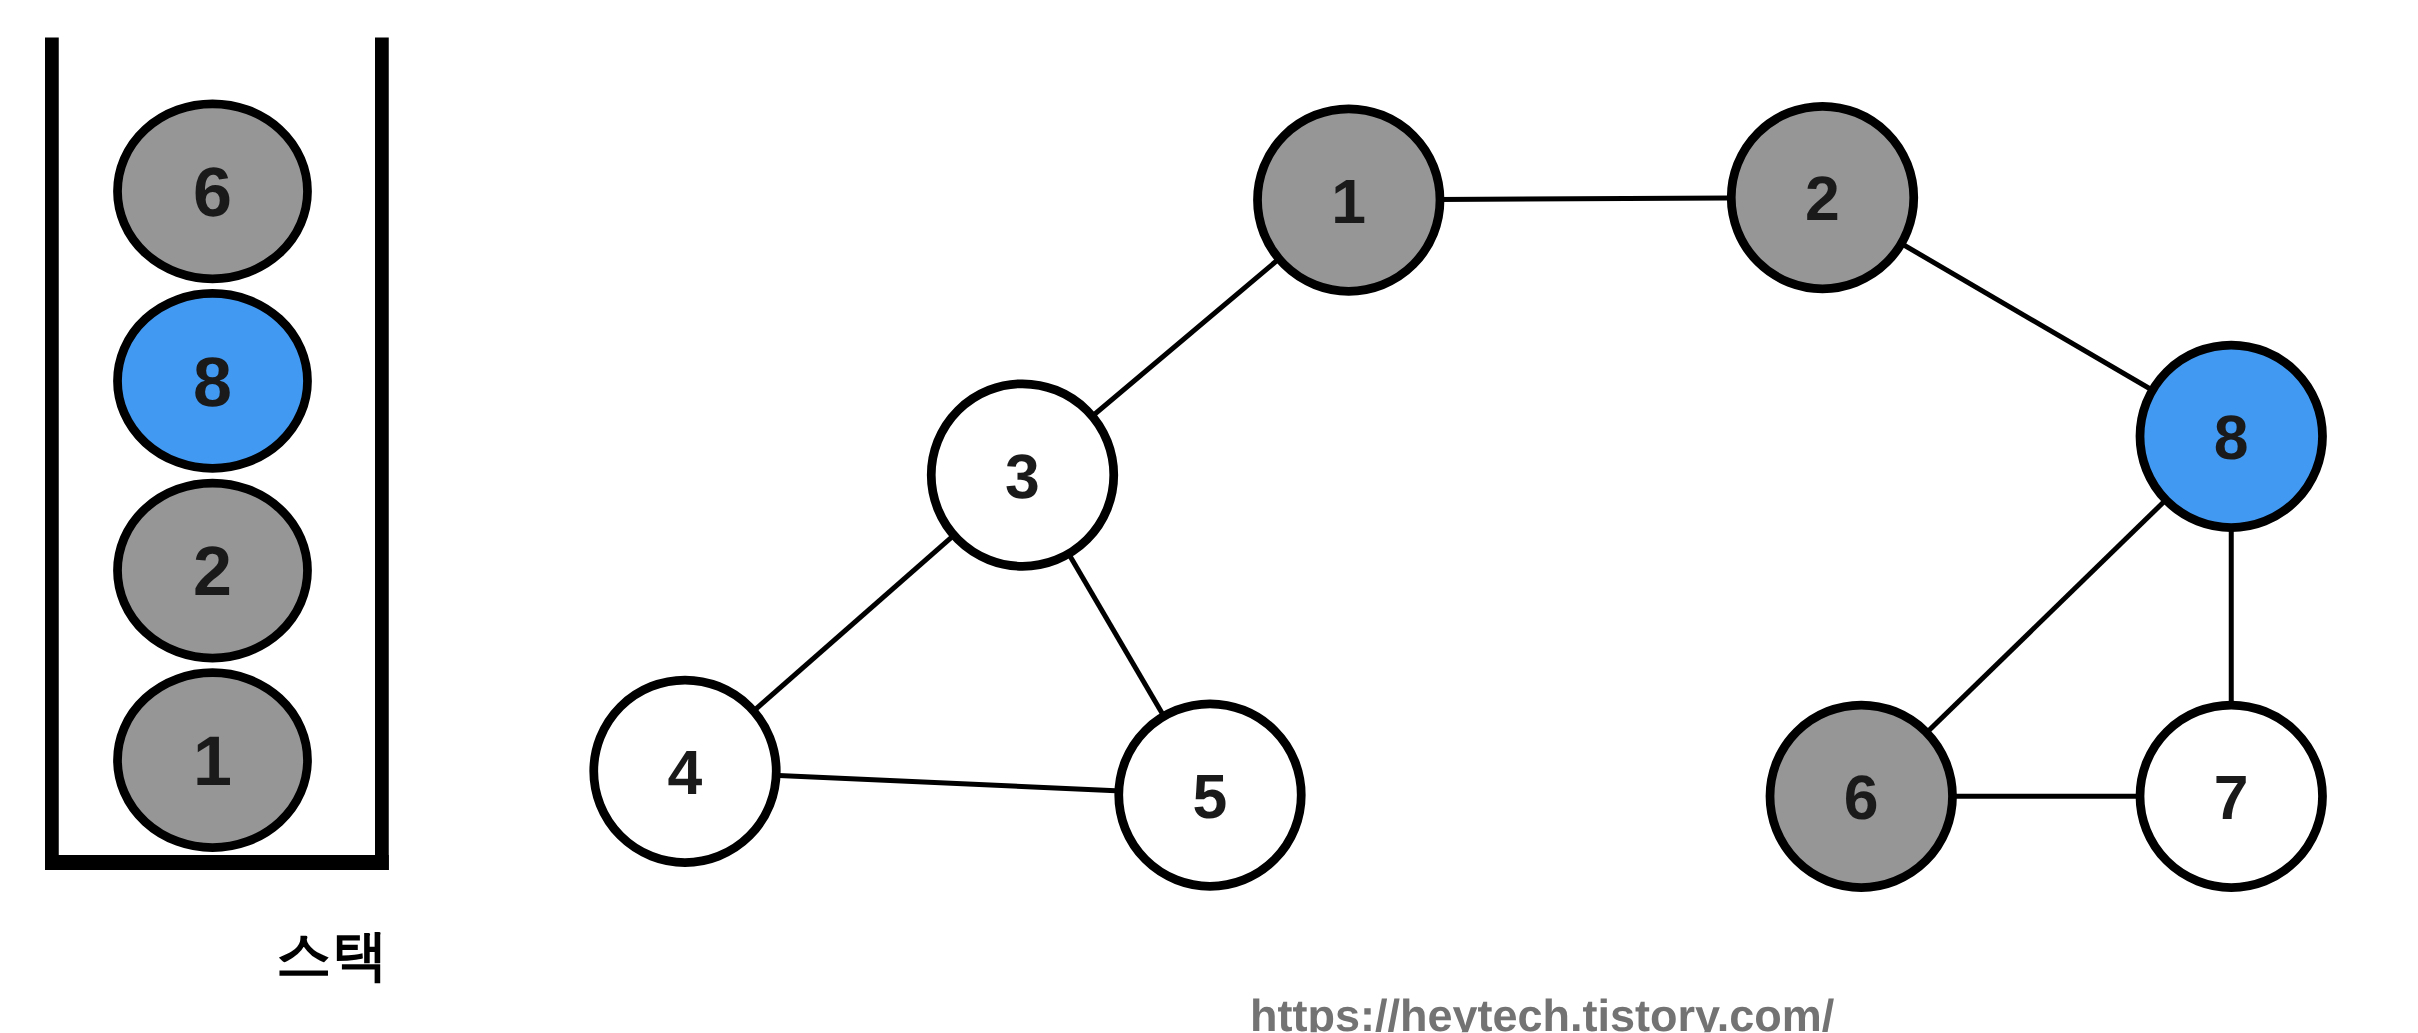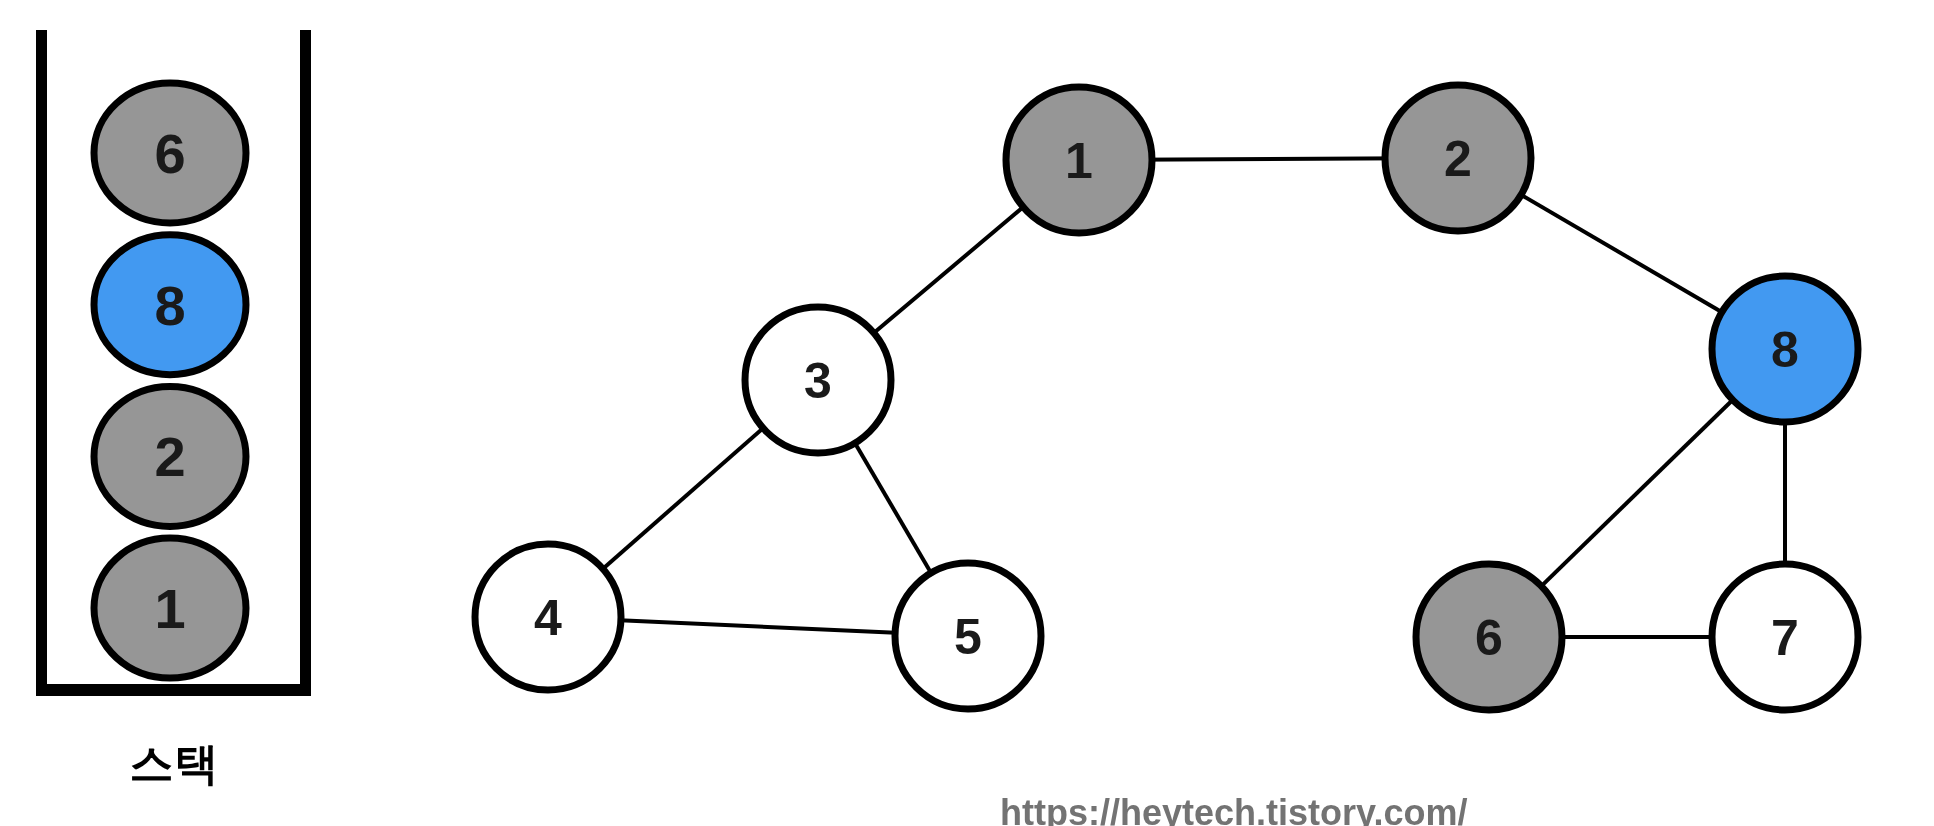--- a/index.html
+++ b/index.html
@@ -51,21 +51,21 @@
     font-weight: bold;
     font-size: 50px;
     fill: #1a1a1a;
     text-anchor: middle;
   }
   .stack-label {
     position: absolute;
     left: 38px;
     top: 735px;
     width: 273px;
-    text-align: center;
+    text-align: right;
     font-weight: bold;
     font-size: 44px;
     color: #000000;
     letter-spacing: 1px;
   }
   .site-url {
     position: absolute;
     left: 1000px;
     top: 792px;
     width: 340px;

